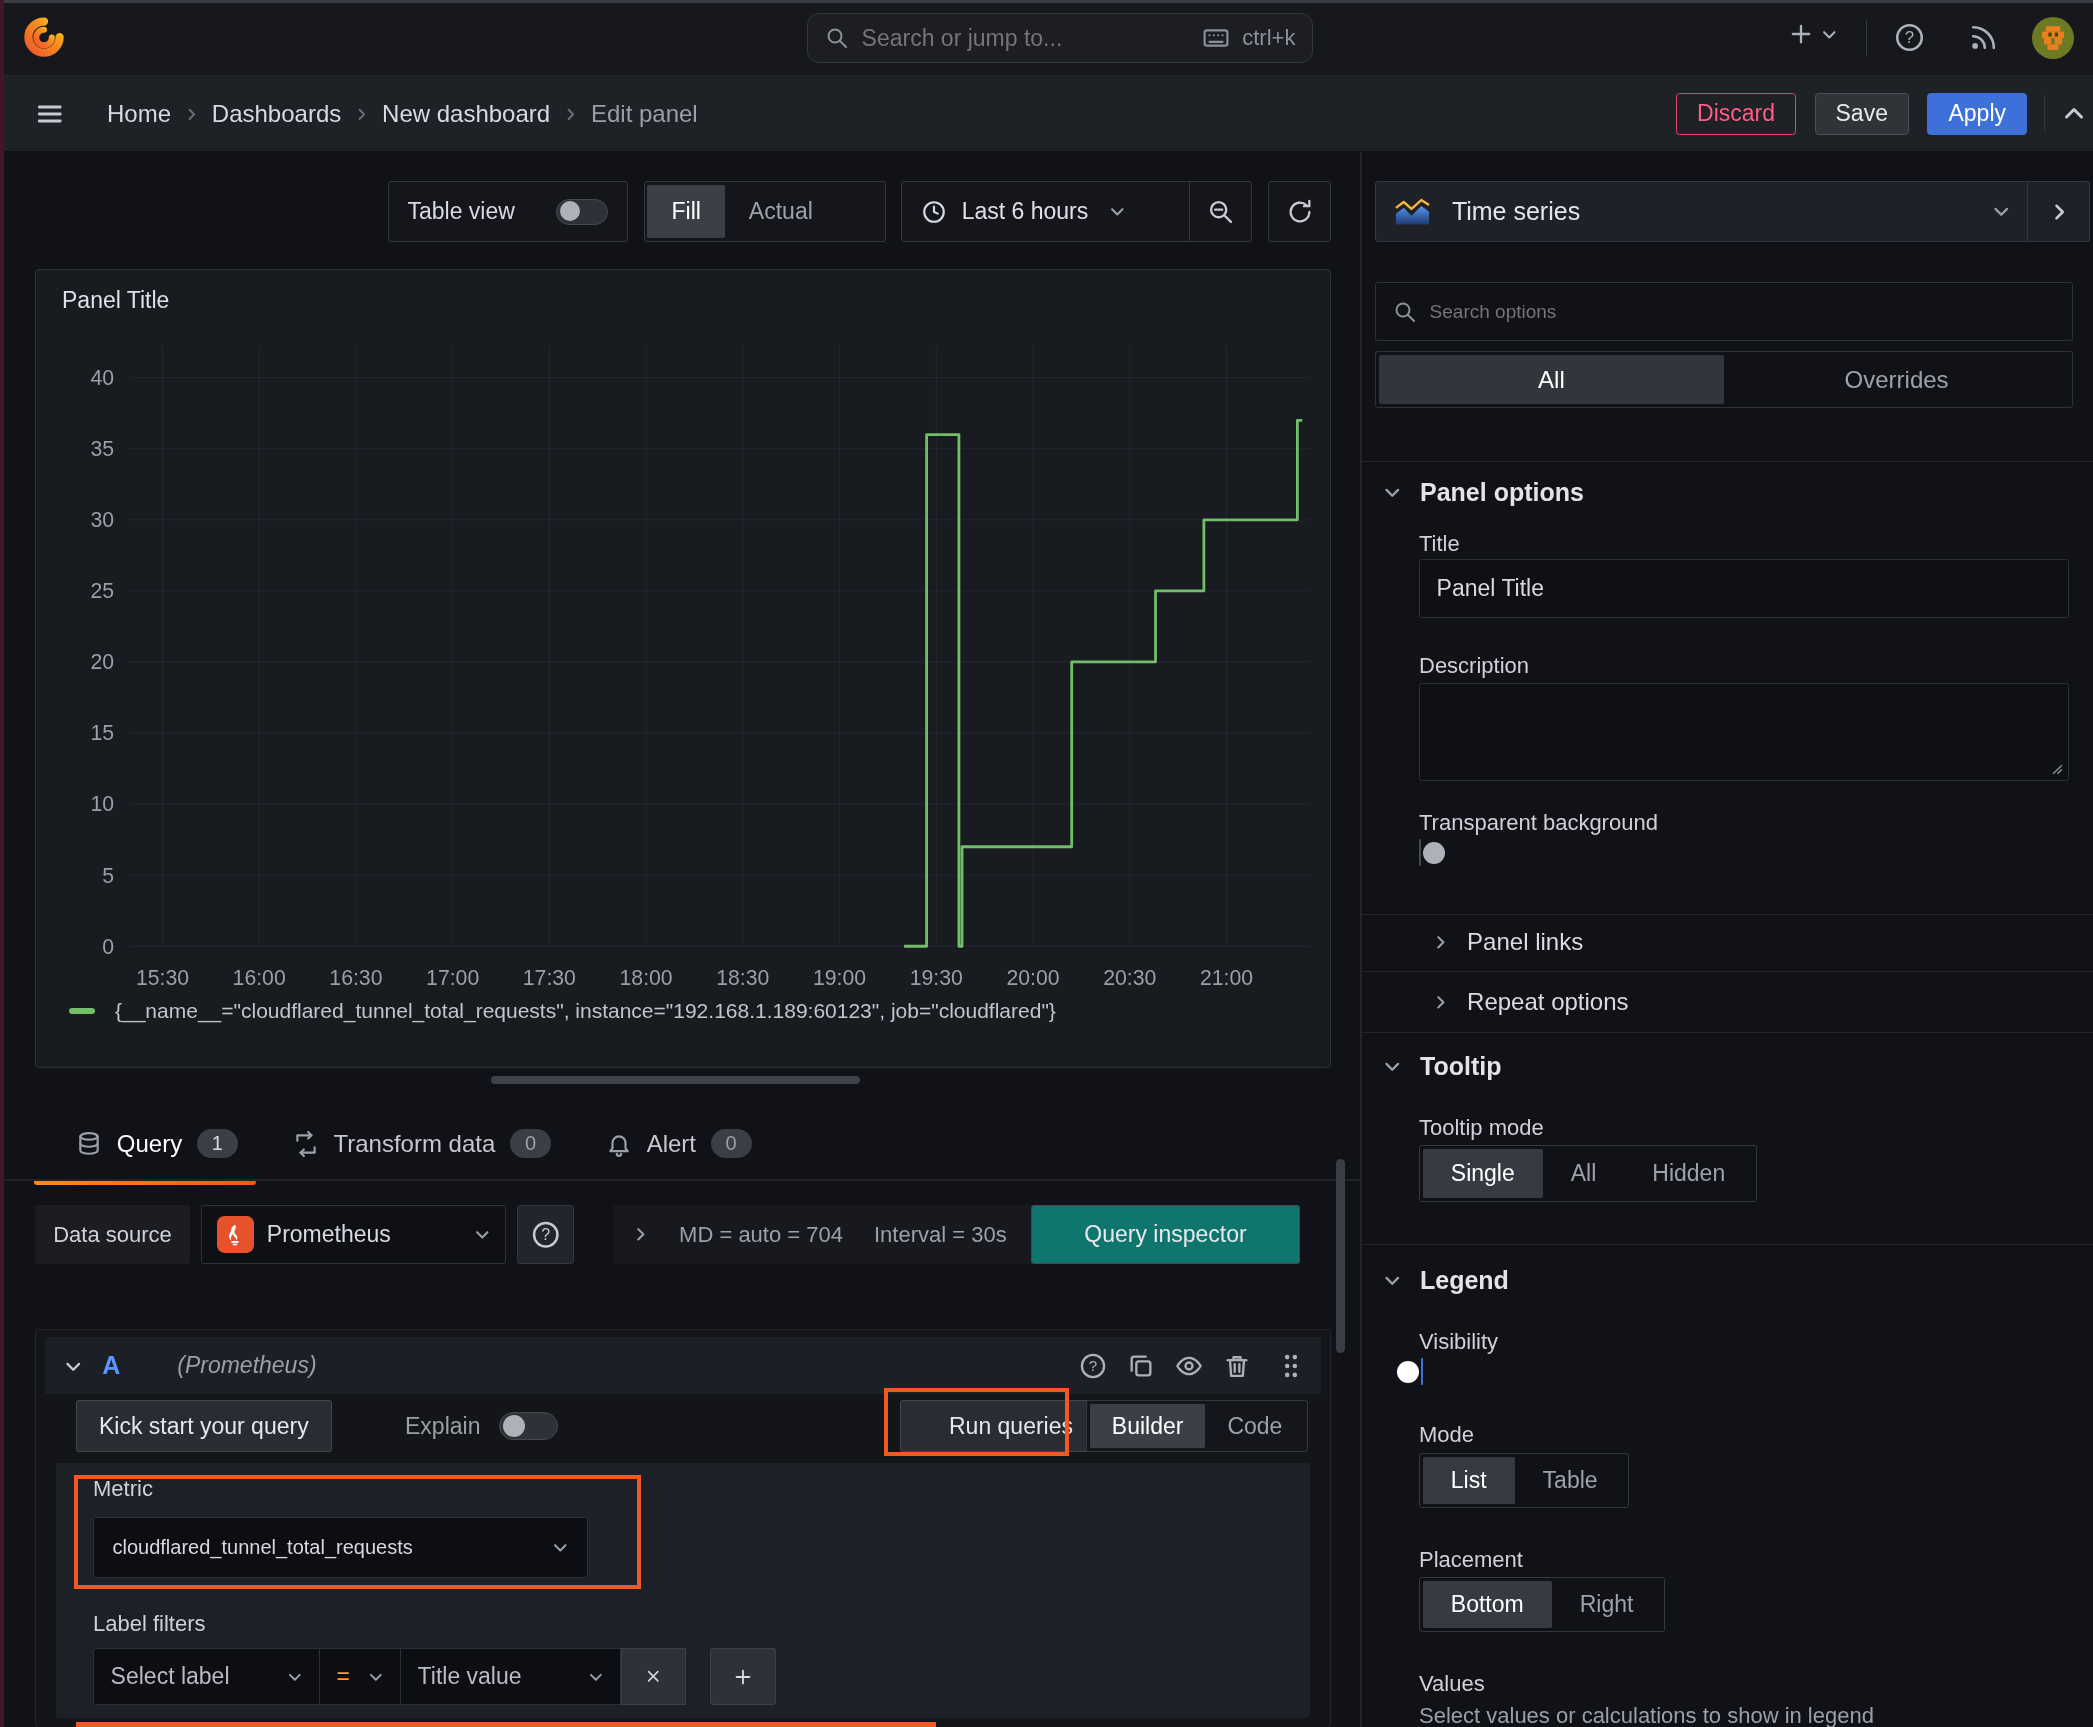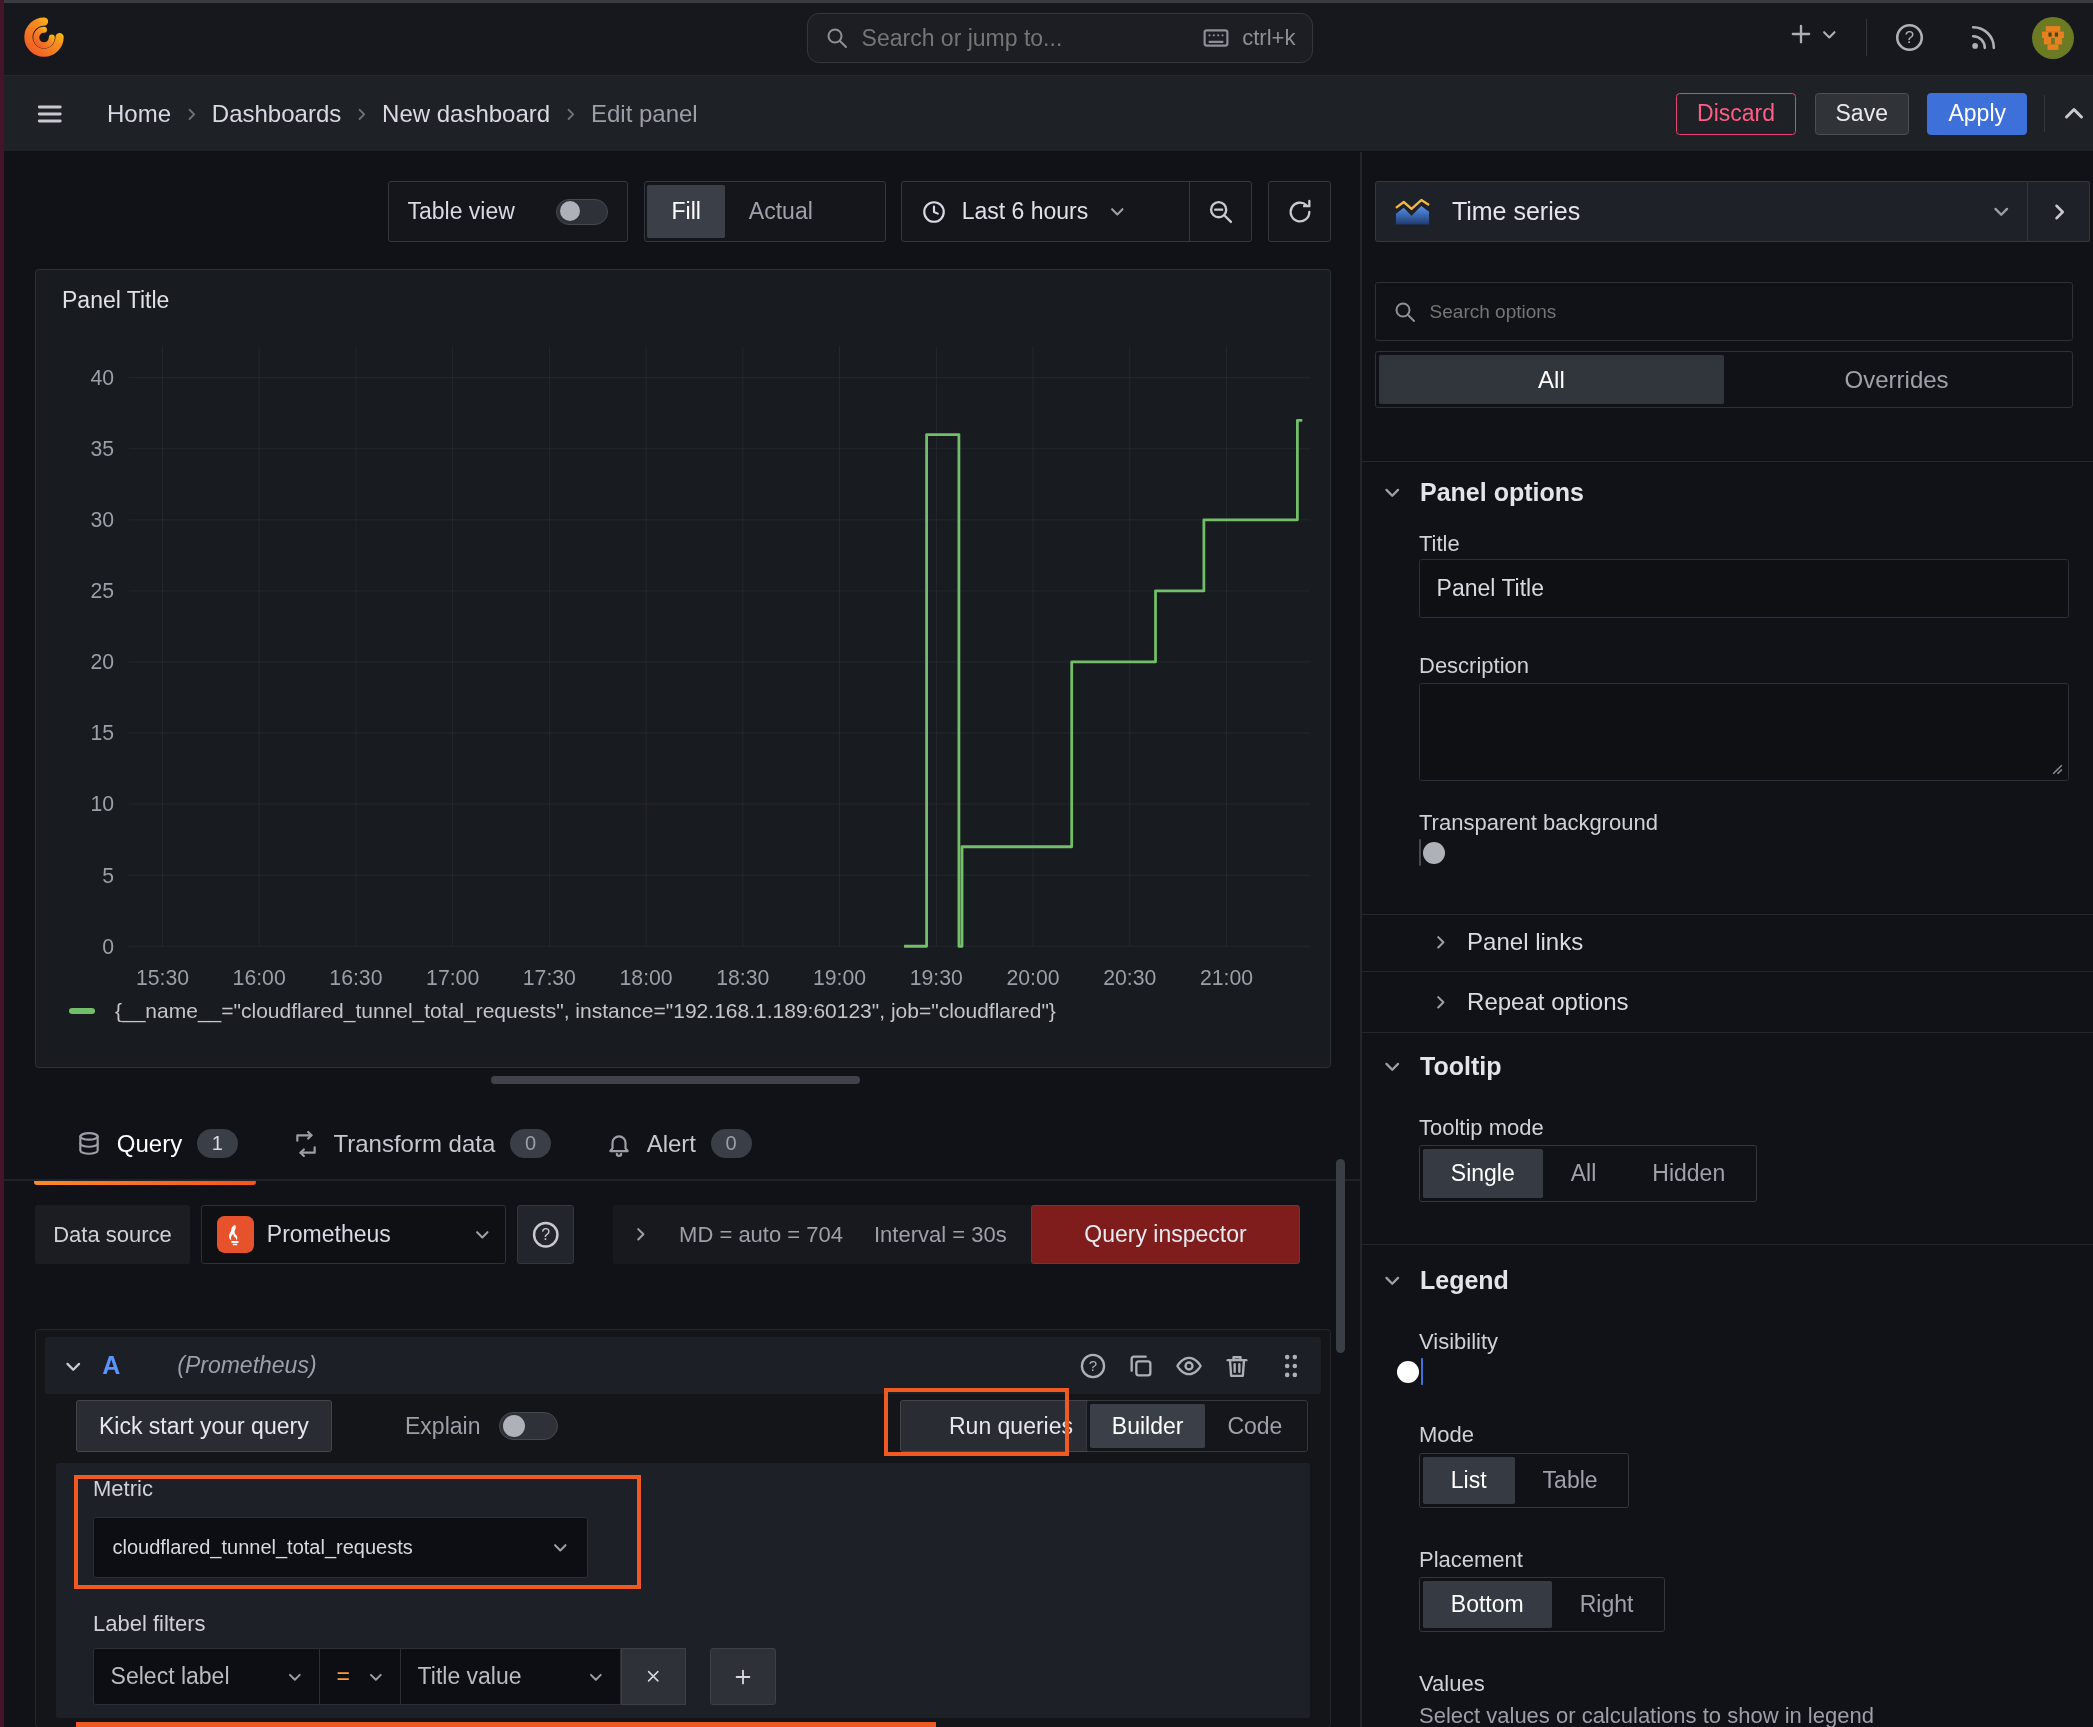--- a/index.html
+++ b/index.html
@@ -65,21 +65,21 @@
   #tab-underline { position:absolute; left:-42px; right:-18.5px; bottom:-11px; height:6.5px; border-radius:3.7px;
                    background:linear-gradient(90deg,#fa8a2a,#f4541f); }
   #tabs-border { left:0; top:1179px; width:1360px; height:1.8px; background:#202228; }
 
   
   #ds-row { left:35px; top:1205px; width:1296px; height:59px; }
   #ds-label { left:0; top:0; width:155px; height:59px; background:#1b1d23; border-radius:2.8px; justify-content:center; font-size:22px; color:#d0d1d8; }
   #ds-picker { left:166px; top:0; width:305px; height:59px; background:#0e1014; border:0.9px solid #2e3137; border-radius:2.8px; padding:0 14.8px; gap:13px; cursor:pointer; }
   #ds-help { left:482px; top:0; width:57px; height:59px; background:#22252b; border:0.9px solid #34373e; border-radius:2.8px; justify-content:center; color:#c9cad1; cursor:pointer; }
   #ds-stats { left:578px; top:0; width:450px; height:59px; background:#17191f; border-radius:2.8px; padding:0 18.5px; gap:31px; color:#9da0a8; font-size:22px; }
-  #ds-inspector { left:996px; top:0; width:269px; height:59px; background:#7f1d1d; border:0.9px solid #44474e; border-radius:2.8px; justify-content:center; font-size:23px; color:#e8e9ee; cursor:pointer; }
+  #ds-inspector { left:996px; top:0; width:269px; height:59px; background:#0f766e; border:0.9px solid #44474e; border-radius:2.8px; justify-content:center; font-size:23px; color:#e8e9ee; cursor:pointer; }
 
   .prom-ic { width:37px; height:37px; border-radius:7.4px; background:#e6522c; display:flex; align-items:center; justify-content:center; flex:none; }
 
   
   #query-card { left:35px; top:1329px; width:1296px; height:399px; background:#141519; border:0.9px solid #24262c; border-radius:3.7px; }
   #qrow-head { left:9.2px; top:7.4px; right:9.2px; height:57px; background:#1c1f25; border-radius:2.8px; padding:0 18.5px; gap:20px; }
   #qrow-ref { color:#5b93ff; font-size:25px; font-weight:bold; }
   #qrow-ds { color:#9d9fa8; font-style:italic; font-size:23px; margin-left:37px; }
   .hicon { color:#aeb0b8; cursor:pointer; }
   #qtools { left:20px; top:70px; right:20px; height:54px; }

